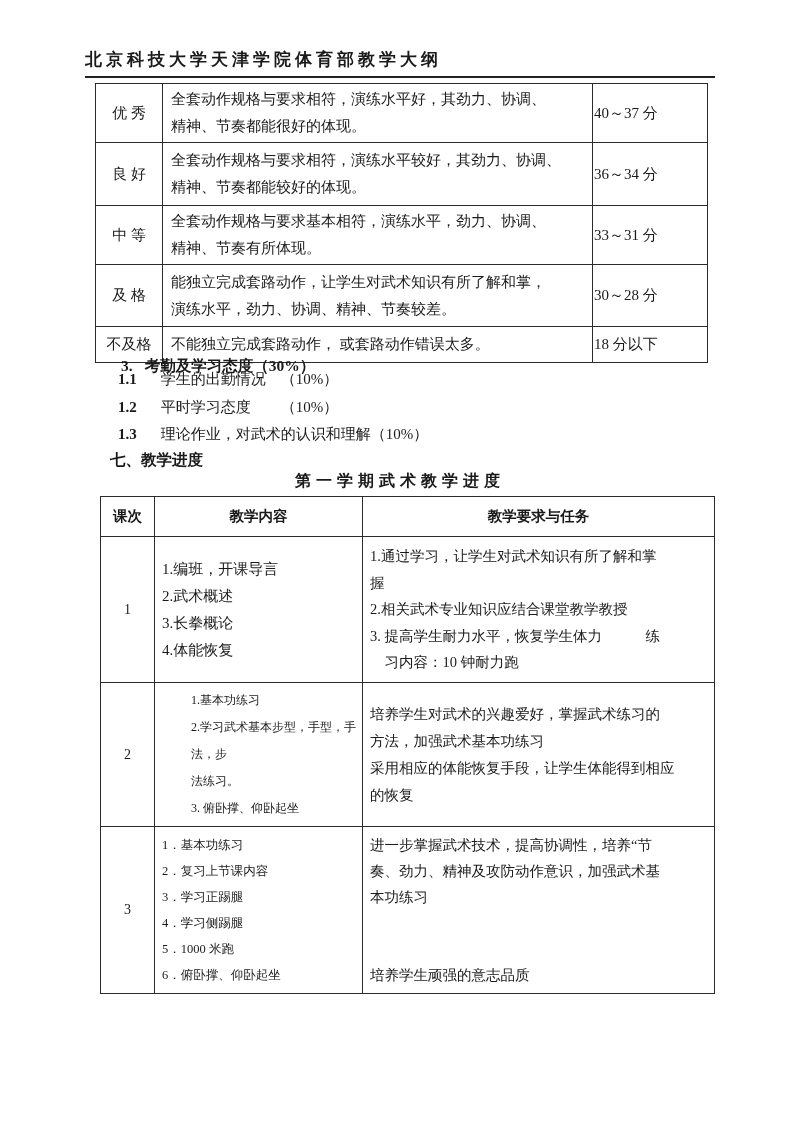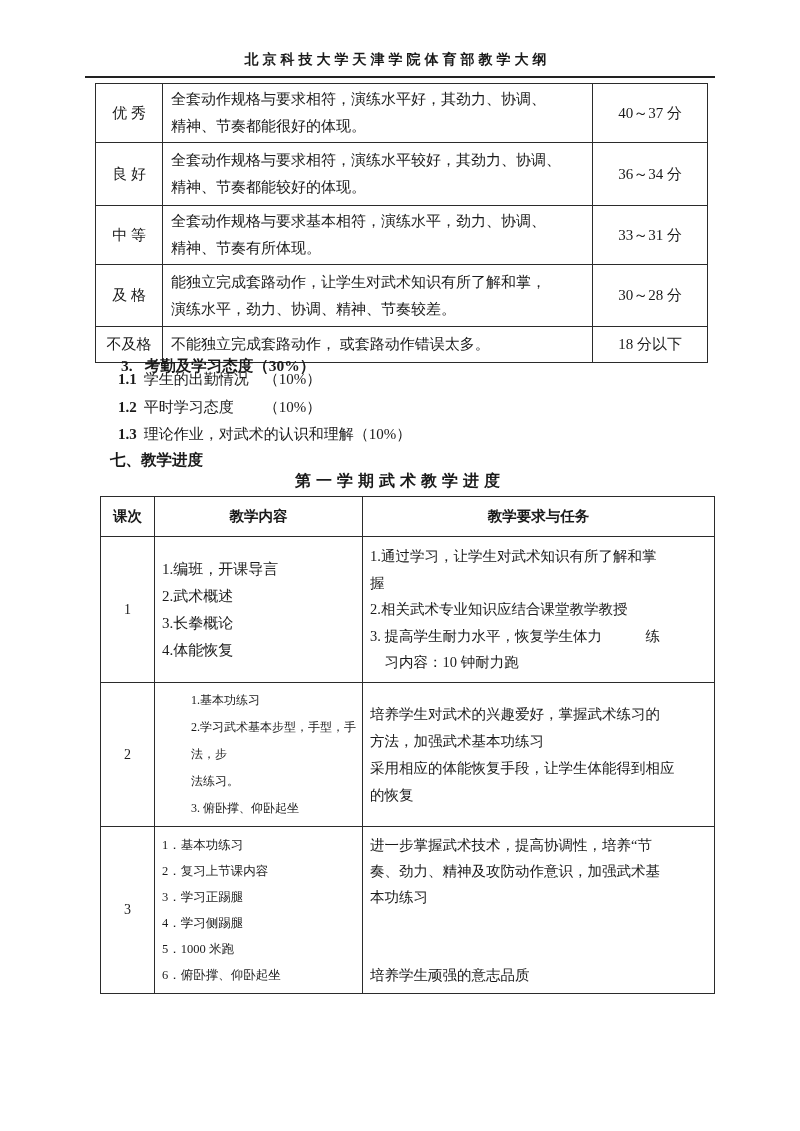--- a/index.html
+++ b/index.html
@@ -10,50 +10,50 @@
     background: #ffffff;
     color: #1a1a1a;
     font-family: "Liberation Serif", "DejaVu Serif", serif;
     overflow: hidden;
   }
   .ml { white-space: pre-line; }
 
   
   .doc-header-title {
     position: absolute; left: 85px; top: 51px; width: 625px;
-    text-align: center;
-    font-weight: bold; font-size: 14px; letter-spacing: 4px;
+    text-align: left;
+    font-weight: bold; font-size: 17px; letter-spacing: 4px;
     line-height: 18px;
   }
   .doc-header-rule {
     position: absolute; left: 85px; top: 76px; width: 630px;
     border-top: 2px solid #222;
   }
 
   
   table { border-collapse: collapse; table-layout: fixed; }
   td { border: 1px solid #2b2b2b; vertical-align: middle; }
 
   
   .grading-table { position: absolute; left: 95px; top: 83px; width: 612px; }
   .grading-table td { font-size: 15px; line-height: 27px; }
   .g-grade { text-align: center; }
   .g-desc  { padding: 2px 4px 2px 8px; }
-  .g-score { text-align: center; font-family: Liberation Serif, serif; }
+  .g-score { text-align: left; font-family: Liberation Serif, serif; }
   .gr0 td { height: 52px; }
   .gr1 td { height: 58px; }
   .gr2 td { height: 52px; }
   .gr3 td { height: 57px; }
   .gr4 td { height: 31px; }
 
   
   .line { position: absolute; font-size: 15px; line-height: 19px; }
   .attendance-heading { left: 121px; top: 356px; font-weight: bold; font-size: 15.5px; }
   .attendance-heading .num { margin-right: 12px; }
-  .att-item .num { font-weight: bold; margin-right: 7px; }
+  .att-item .num { font-weight: bold; margin-right: 24px; }
   .att-1 { left: 118px; top: 370px; }
   .att-2 { left: 118px; top: 398px; }
   .att-3 { left: 118px; top: 425px; }
   .progress-heading { left: 110px; top: 450px; font-weight: bold; font-size: 15.5px; }
 
   
   .schedule-title {
     position: absolute; left: 0; top: 471px; width: 800px;
     text-align: center; font-weight: bold; font-size: 16px; letter-spacing: 5px;
     font-family: "Liberation Sans", "DejaVu Sans", sans-serif;

